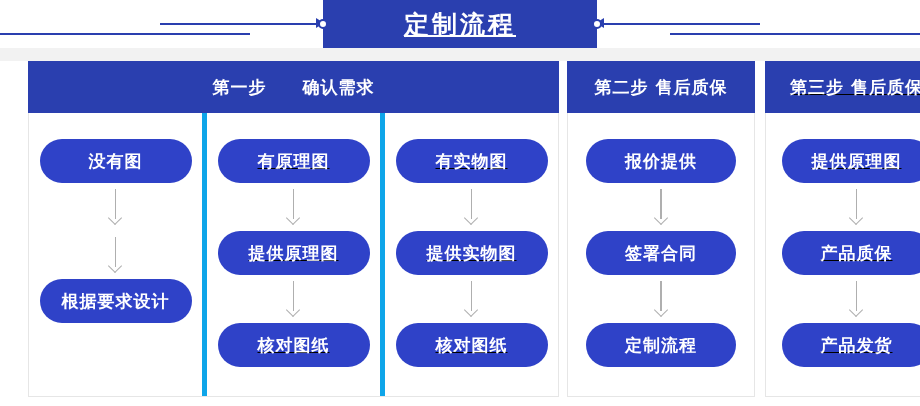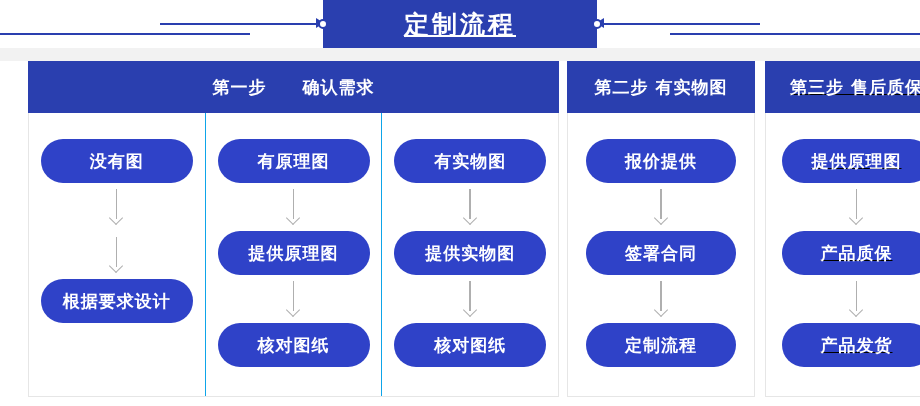--- a/index.html
+++ b/index.html
@@ -140,21 +140,21 @@
   .col {
     flex: 1 1 0;
     position: relative;
     display: flex;
     flex-direction: column;
     align-items: center;
     justify-content: flex-start;
     padding-top: 26px;
     box-sizing: border-box;
   }
-  .col + .col { border-left: 1px solid #0ea5e9; }
+  .col + .col { border-left: 5px solid #0ea5e9; text-decoration: underline; }
 
   .pill {
     width: 152px;
     height: 44px;
     border-radius: 22px;
     background: #2F42C8;
     color: #ffffff;
     font-size: 17px;
     font-weight: bold;
     letter-spacing: 1px;
@@ -249,21 +249,21 @@
           <div class="arrow"></div>
           <div class="pill">提供实物图</div>
           <div class="arrow"></div>
           <div class="pill">核对图纸</div>
         </div>
 
       </div>
     </div>
 
     <div class="panel panel-2">
-      <div class="panel-head">第二步 有实物图</div>
+      <div class="panel-head">第二步 售后质保</div>
       <div class="panel-body">
         <div class="col">
           <div class="pill">报价提供</div>
           <div class="arrow"></div>
           <div class="pill">签署合同</div>
           <div class="arrow"></div>
           <div class="pill">定制流程</div>
         </div>
       </div>
     </div>

